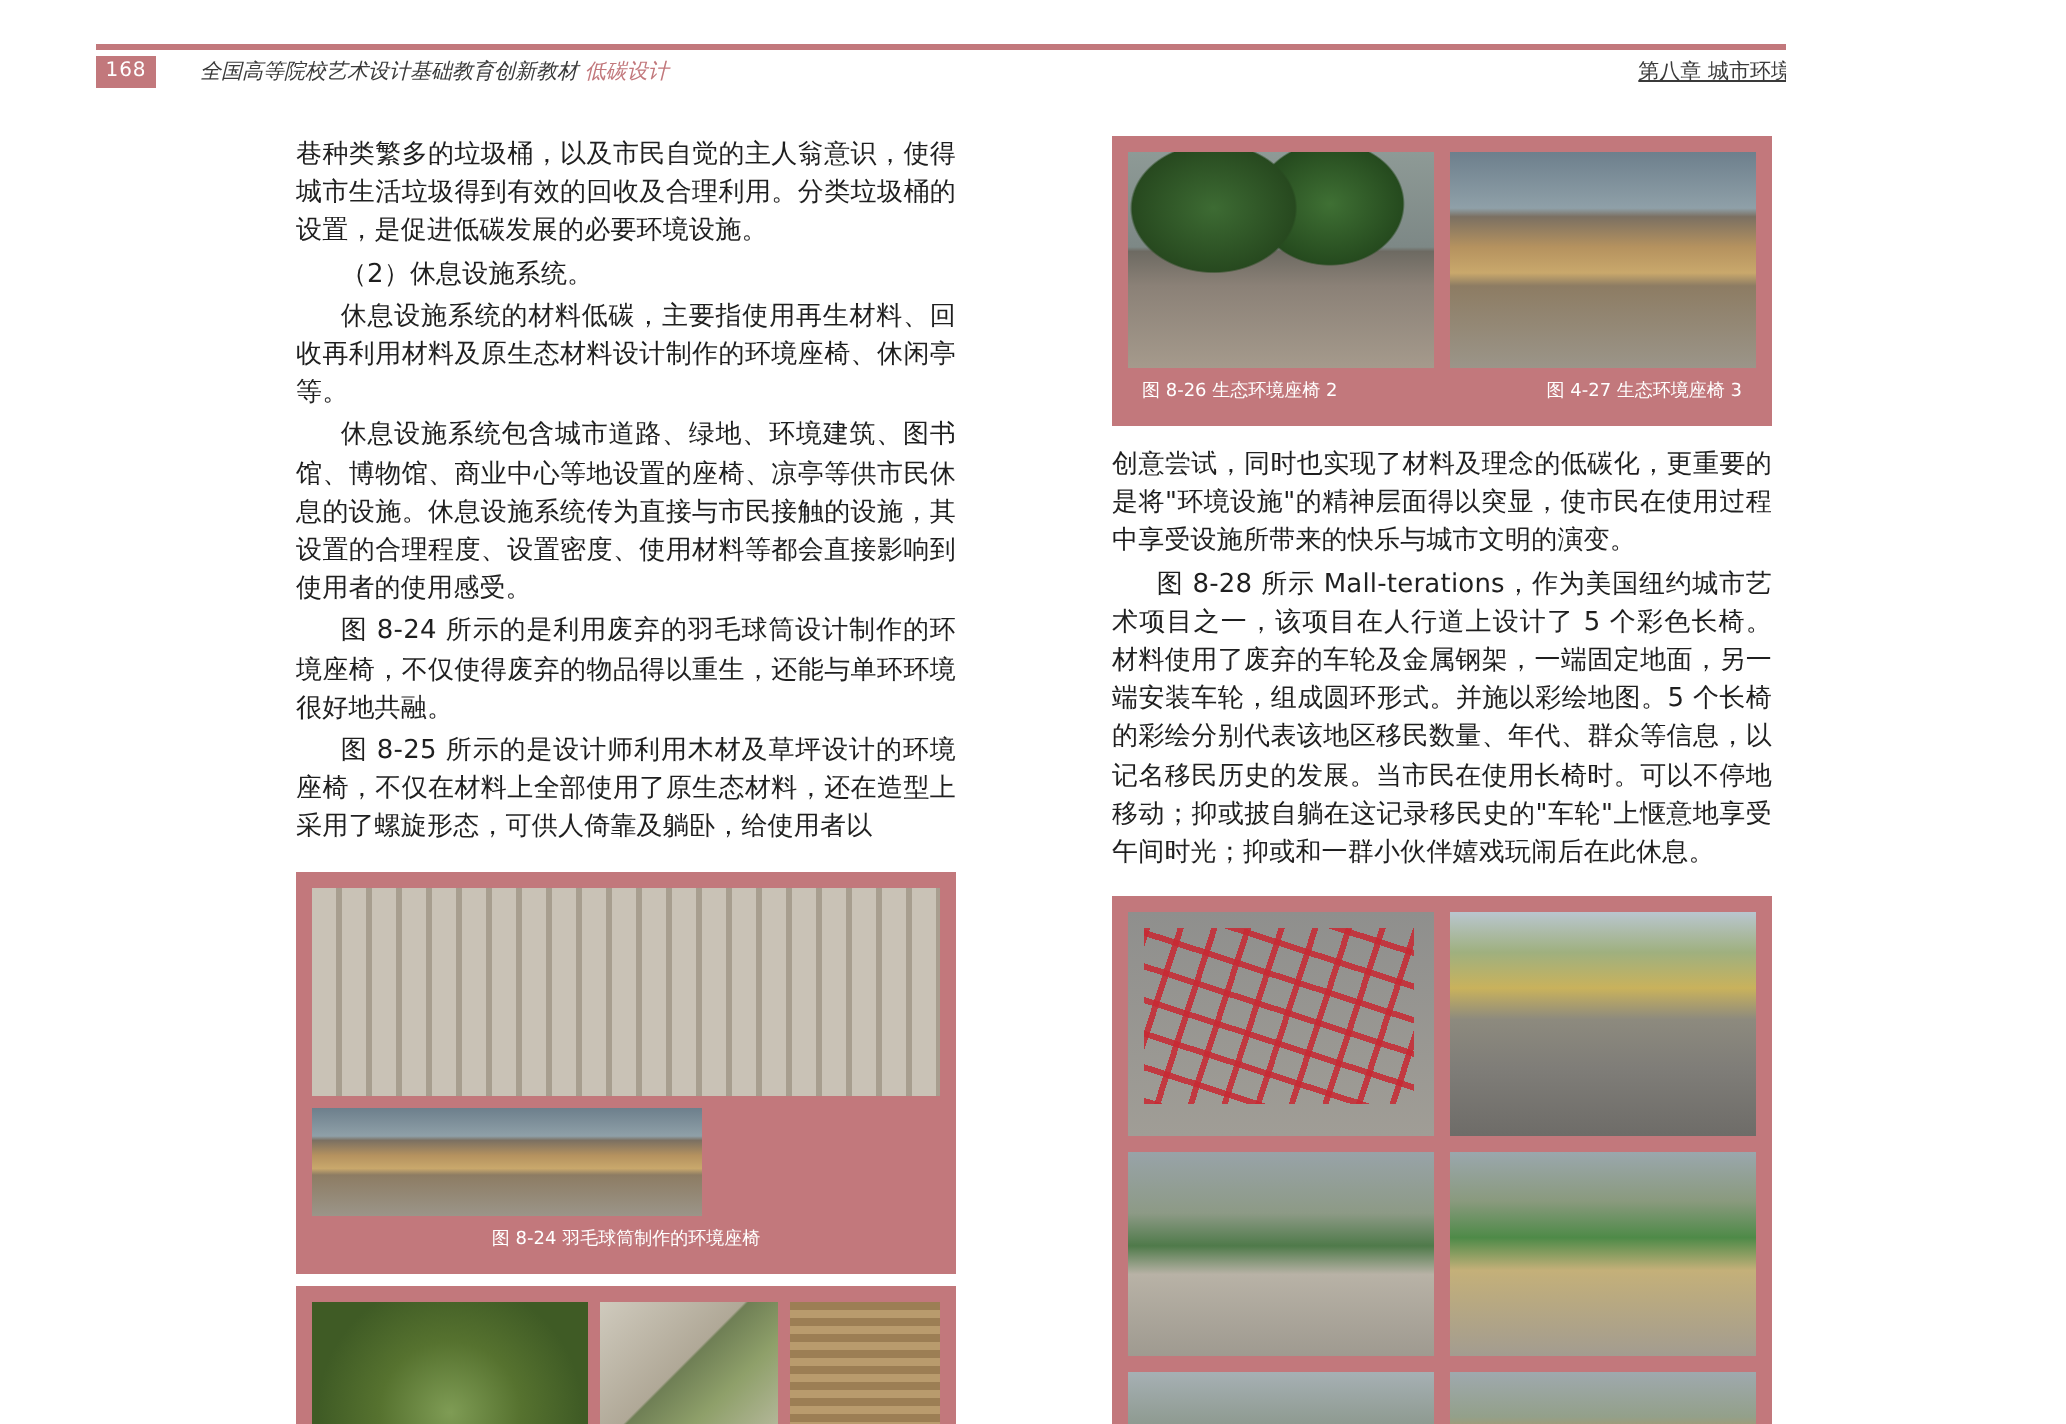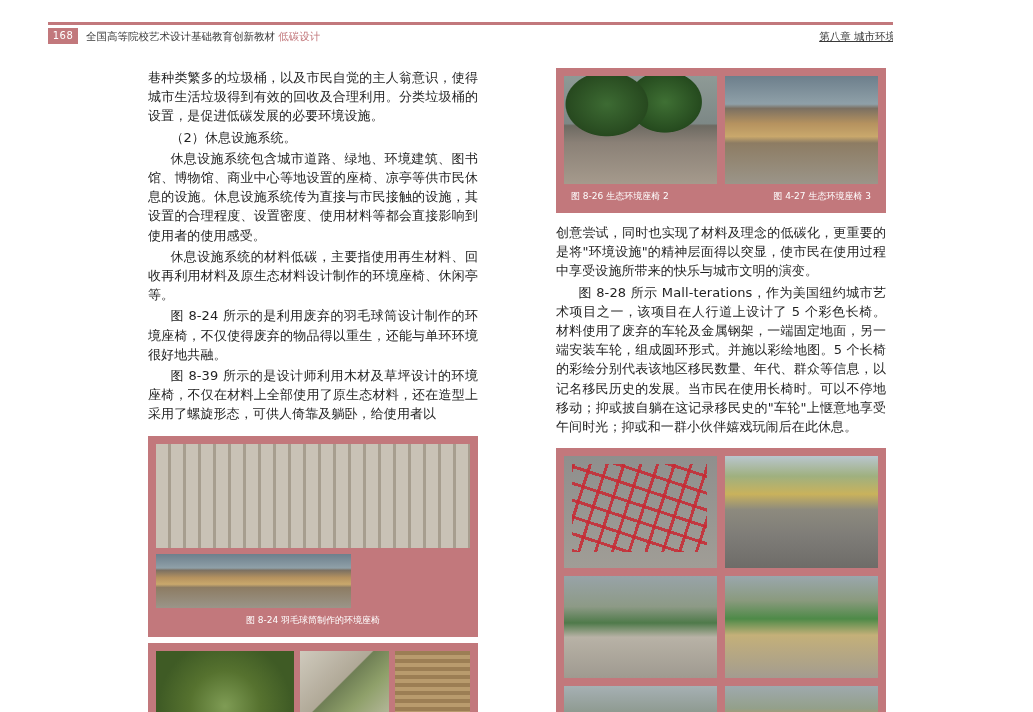--- a/index.html
+++ b/index.html
@@ -42,21 +42,21 @@
   .folio-left { left: 0; }
   .folio-right { right: 0; }
   .header-text {
     position: absolute;
     top: 6px;
     font-size: 10.5px;
     line-height: 16px;
     color: #3a3a3a;
     white-space: nowrap;
   }
-  .header-text-left { left: 38px; }
+  .header-text-left { left: 52px; font-style: italic; }
   .header-text-right { right: 26px; text-decoration: underline; }
   .header-accent { color: #c2787c; }
 
   
   .col {
     position: absolute;
     top: 68px;
     width: 330px;
   }
   .col-left  { left: 148px; }
@@ -194,24 +194,24 @@
       <span class="header-accent">低碳设计</span>
     </div>
     <div class="header-text header-text-right">第八章 城市环境设施低碳设计</div>
     <div class="folio folio-right">169</div>
   </div>
 
   <div class="col col-left">
 
     <p class="body">巷种类繁多的垃圾桶，以及市民自觉的主人翁意识，使得城市生活垃圾得到有效的回收及合理利用。分类垃圾桶的设置，是促进低碳发展的必要环境设施。</p>
     <p class="body indent">（2）休息设施系统。</p>
+    <p class="body indent">休息设施系统的材料低碳，主要指使用再生材料、回收再利用材料及原生态材料设计制作的环境座椅、休闲亭等。</p>
     <p class="body indent">休息设施系统包含城市道路、绿地、环境建筑、图书馆、博物馆、商业中心等地设置的座椅、凉亭等供市民休息的设施。休息设施系统传为直接与市民接触的设施，其设置的合理程度、设置密度、使用材料等都会直接影响到使用者的使用感受。</p>
-    <p class="body indent">休息设施系统的材料低碳，主要指使用再生材料、回收再利用材料及原生态材料设计制作的环境座椅、休闲亭等。</p>
     <p class="body indent">图 8-24 所示的是利用废弃的羽毛球筒设计制作的环境座椅，不仅使得废弃的物品得以重生，还能与单环环境很好地共融。</p>
-    <p class="body indent">图 8-39 所示的是设计师利用木材及草坪设计的环境座椅，不仅在材料上全部使用了原生态材料，还在造型上采用了螺旋形态，可供人倚靠及躺卧，给使用者以</p>
+    <p class="body indent">图 8-25 所示的是设计师利用木材及草坪设计的环境座椅，不仅在材料上全部使用了原生态材料，还在造型上采用了螺旋形态，可供人倚靠及躺卧，给使用者以</p>
 
     <div class="figbox">
       <div class="stack">
         <div class="photo ph-modules"></div>
         <div class="photo ph-bench-wood" style="height:54px;width:62%;"></div>
       </div>
       <div class="caprow">
         <span class="figcap">图 8-24 羽毛球筒制作的环境座椅</span>
       </div>
     </div>

